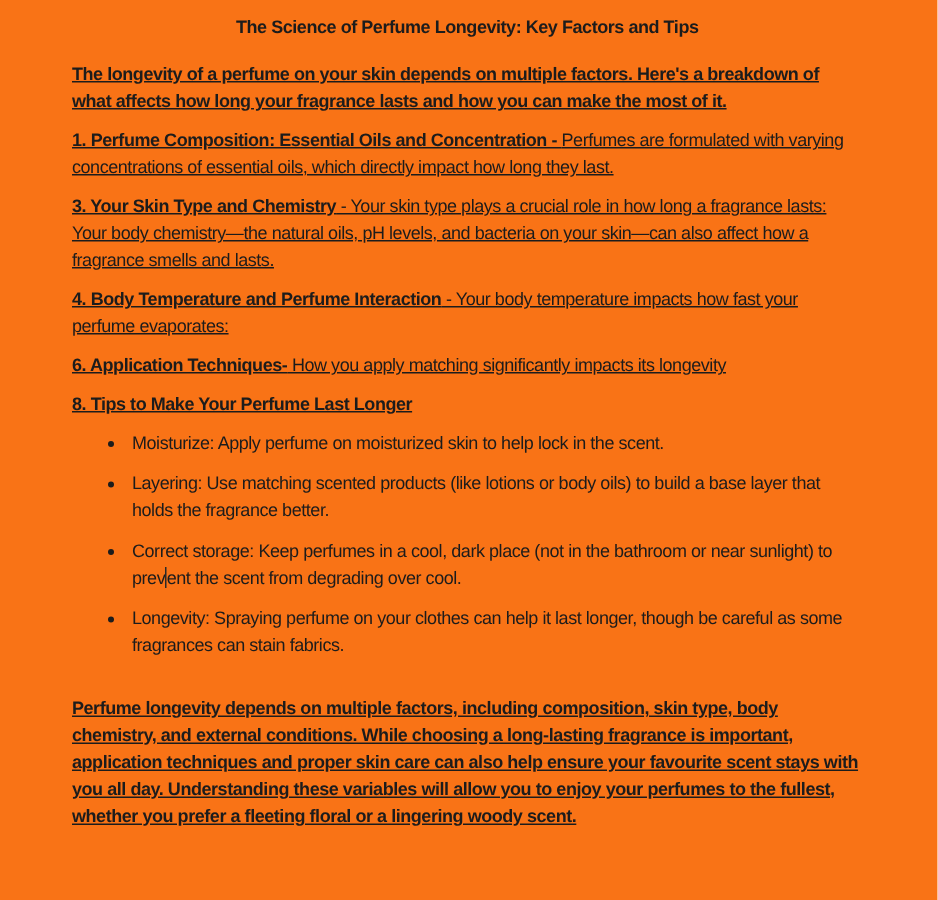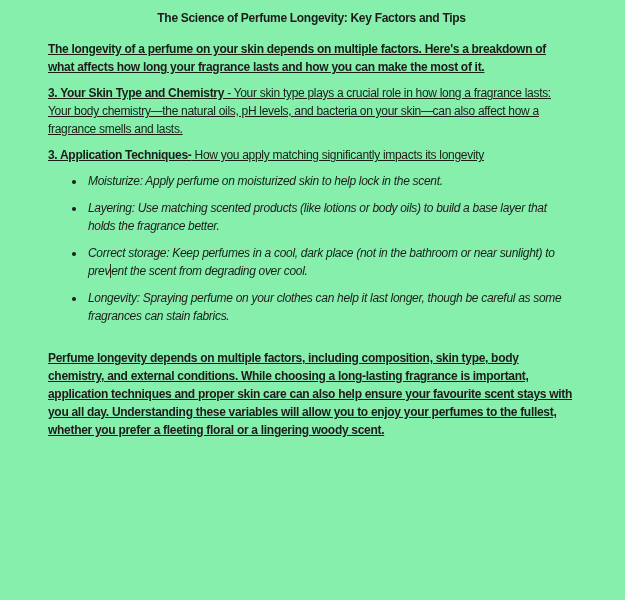--- a/index.html
+++ b/index.html
@@ -4,21 +4,21 @@
 <style>
   html, body {
     margin: 0;
     padding: 0;
     background: #ffffff;
   }
   .page {
     width: 625px;
     height: 600px;
     box-sizing: border-box;
-    background: #86efac;
+    background: #f97316;
     color: #1c1c1c;
     font-family: "Liberation Sans", sans-serif;
     font-size: 12px;
     line-height: 18px;
     letter-spacing: -0.3px;
     padding: 9px 50px 0 48px;
     overflow: hidden;
   }
   .title {
     font-size: 12px;
@@ -30,21 +30,20 @@
     margin: 0 0 8px 0;
     text-decoration: underline;
   }
   .bold {
     font-weight: 700;
   }
   ul.tips {
     list-style: disc;
     margin: 1px 0 24px 0;
     padding: 0 0 0 38px;
-    font-style: italic;
   }
   ul.tips li {
     margin: 0 0 9px 0;
     padding-left: 2px;
   }
   .caret {
     display: inline-block;
     width: 1px;
     height: 14px;
     background: #2a2a2a;
@@ -53,28 +52,31 @@
 </style>
 </head>
 <body>
 
 <div class="page">
 
   <h1 class="title">The Science of Perfume Longevity: Key Factors and Tips</h1>
 
   <p class="bold">The longevity of a perfume on your skin depends on multiple factors. Here's a breakdown of what affects how long your fragrance lasts and how you can make the most of it.</p>
 
+  <p><span class="bold">1. Perfume Composition: Essential Oils and Concentration - </span><span>Perfumes are formulated with varying concentrations of essential oils, which directly impact how long they last.</span></p>
 
 
   <p><span class="bold">3. Your Skin Type and Chemistry</span><span> - Your skin type plays a crucial role in how long a fragrance lasts: Your body chemistry—the natural oils, pH levels, and bacteria on your skin—can also affect how a fragrance smells and lasts.</span></p>
 
+  <p><span class="bold">4. Body Temperature and Perfume Interaction</span><span> - Your body temperature impacts how fast your perfume evaporates:</span></p>
 
-  <p><span class="bold">3. Application Techniques-</span><span> How you apply matching significantly impacts its longevity</span></p>
+  <p><span class="bold">6. Application Techniques-</span><span> How you apply matching significantly impacts its longevity</span></p>
 
 
+  <p class="bold">8. Tips to Make Your Perfume Last Longer</p>
 
   <ul class="tips">
     <li><span>Moisturize: Apply perfume on moisturized skin to help lock in the scent.</span></li>
     <li><span>Layering: Use matching scented products (like lotions or body oils) to build a base layer that holds the fragrance better.</span></li>
     <li><span>Correct storage: Keep perfumes in a cool, dark place (not in the bathroom or near sunlight) to prev</span><span class="caret"></span><span>ent the scent from degrading over cool.</span></li>
     <li><span>Longevity: Spraying perfume on your clothes can help it last longer, though be careful as some fragrances can stain fabrics.</span></li>
   </ul>
 
   <p class="bold">Perfume longevity depends on multiple factors, including composition, skin type, body chemistry, and external conditions. While choosing a long-lasting fragrance is important, application techniques and proper skin care can also help ensure your favourite scent stays with you all day. Understanding these variables will allow you to enjoy your perfumes to the fullest, whether you prefer a fleeting floral or a lingering woody scent.</p>
 

